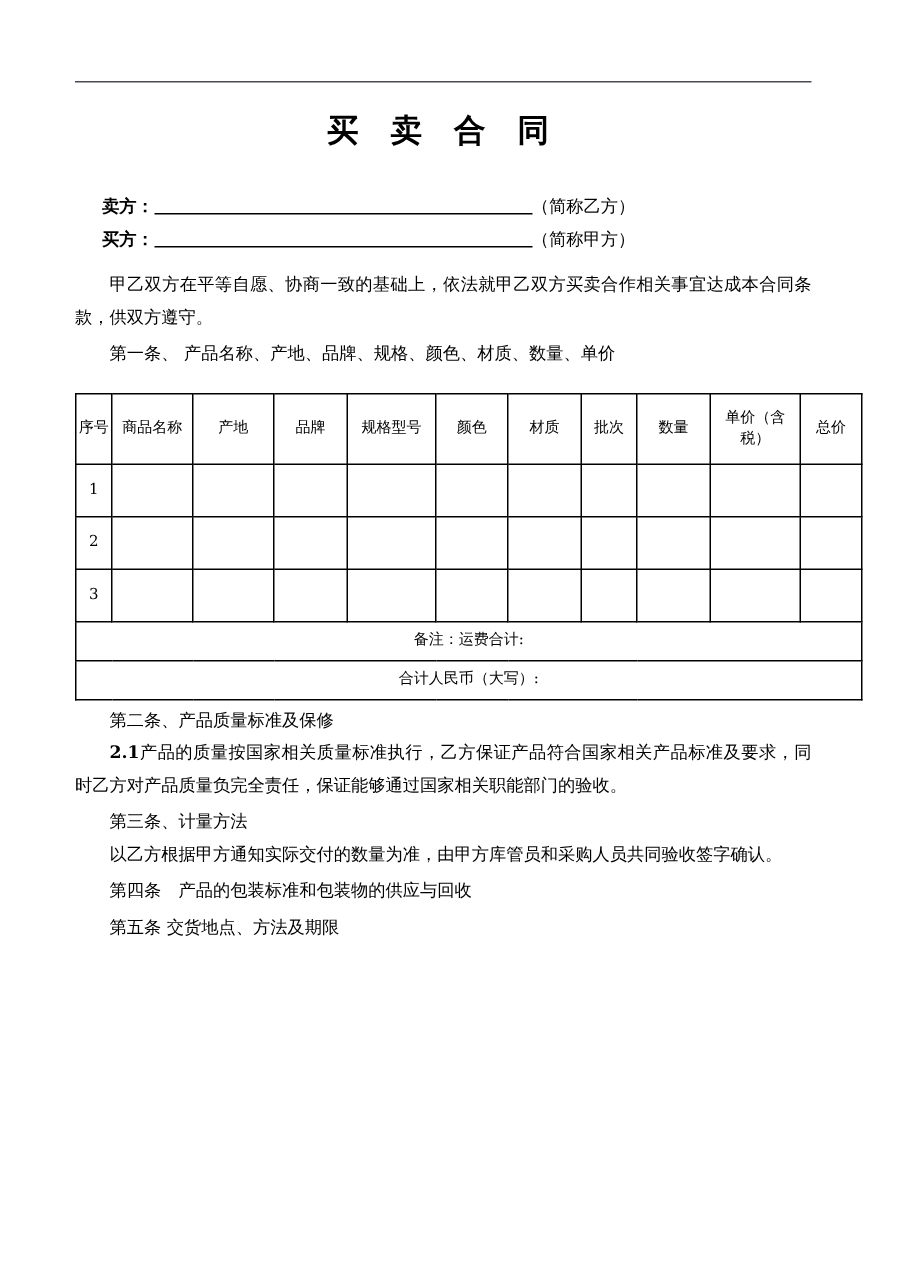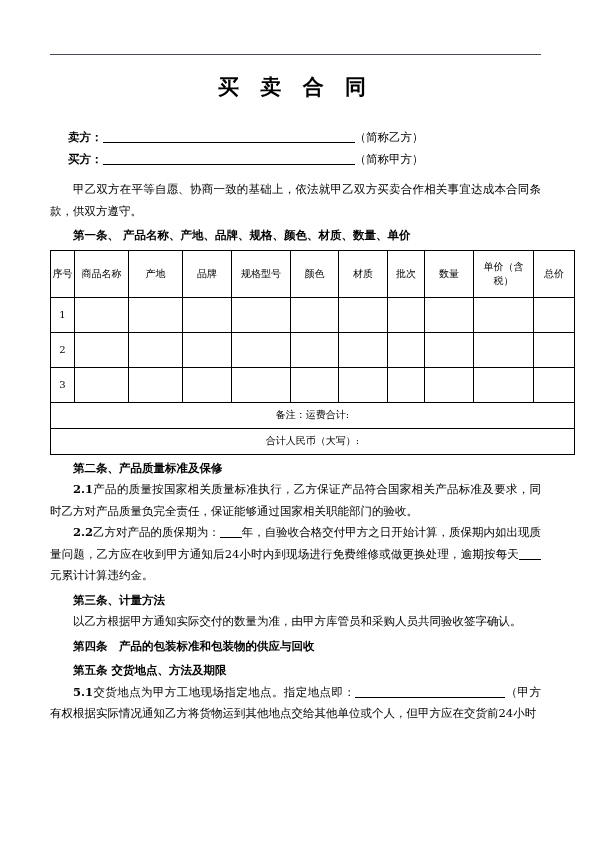--- a/index.html
+++ b/index.html
@@ -91,32 +91,32 @@
     text-align: justify;
     text-justify: inter-ideograph;
     text-indent: 23px;
     margin: 0;
   }
   .para-top {
     margin-top: 9px;
   }
   .clause-head {
     font-size: 11.5px;
-    font-weight: bold;
+    font-weight: normal;
     line-height: 21.5px;
     text-indent: 23px;
     margin: 0;
     margin-top: 3px;
   }
   .bold-inline { font-weight: bold; }
 
   table.goods {
     border-collapse: collapse;
     width: 491px;
-    margin-top: 3px;
+    margin-top: 15px;
     table-layout: fixed;
   }
   table.goods td, table.goods th {
     border: 1px solid #000;
     font-size: 10px;
     font-weight: normal;
     text-align: center;
     vertical-align: middle;
     padding: 2px 1px;
     line-height: 14px;
@@ -235,24 +235,22 @@
         <tr>
           <td class="summary" colspan="11">合计人民币（大写）:</td>
         </tr>
       </tbody>
     </table>
 
     <p class="clause-head">第二条、产品质量标准及保修</p>
 
     <p class="para"><span class="bold-inline">2.1</span><span>产品的质量按国家相关质量标准执行，乙方保证产品符合国家相关产品标准及要求，同时乙方对产品质量负完全责任，保证能够通过国家相关职能部门的验收。</span></p>
 
-    <p class="para"><span class="bold-inline">2.2</span><span>乙方对产品的质保期为：</span><span class="blank-xshort"></span><span>年，自验收合格交付甲方之日开始计算，质保期内如出现质量问题，乙方应在收到甲方通知后24小时内到现场进行免费维修或做更换处理，逾期按每天</span><span class="blank-xshort"></span><span>元累计计算违约金。</span></p>
 
     <p class="clause-head">第三条、计量方法</p>
     <p class="para">以乙方根据甲方通知实际交付的数量为准，由甲方库管员和采购人员共同验收签字确认。</p>
 
     <p class="clause-head">第四条　产品的包装标准和包装物的供应与回收</p>
 
     <p class="clause-head">第五条 交货地点、方法及期限</p>
-    <p class="para"><span class="bold-inline">5.1</span><span>交货地点为甲方工地现场指定地点。指定地点即：</span><span class="blank-mid"></span><span>（甲方有权根据实际情况通知乙方将货物运到其他地点交给其他单位或个人，但甲方应在交货前24小时</span></p>
 
   </div>
 </div>
 
 </body></html>

